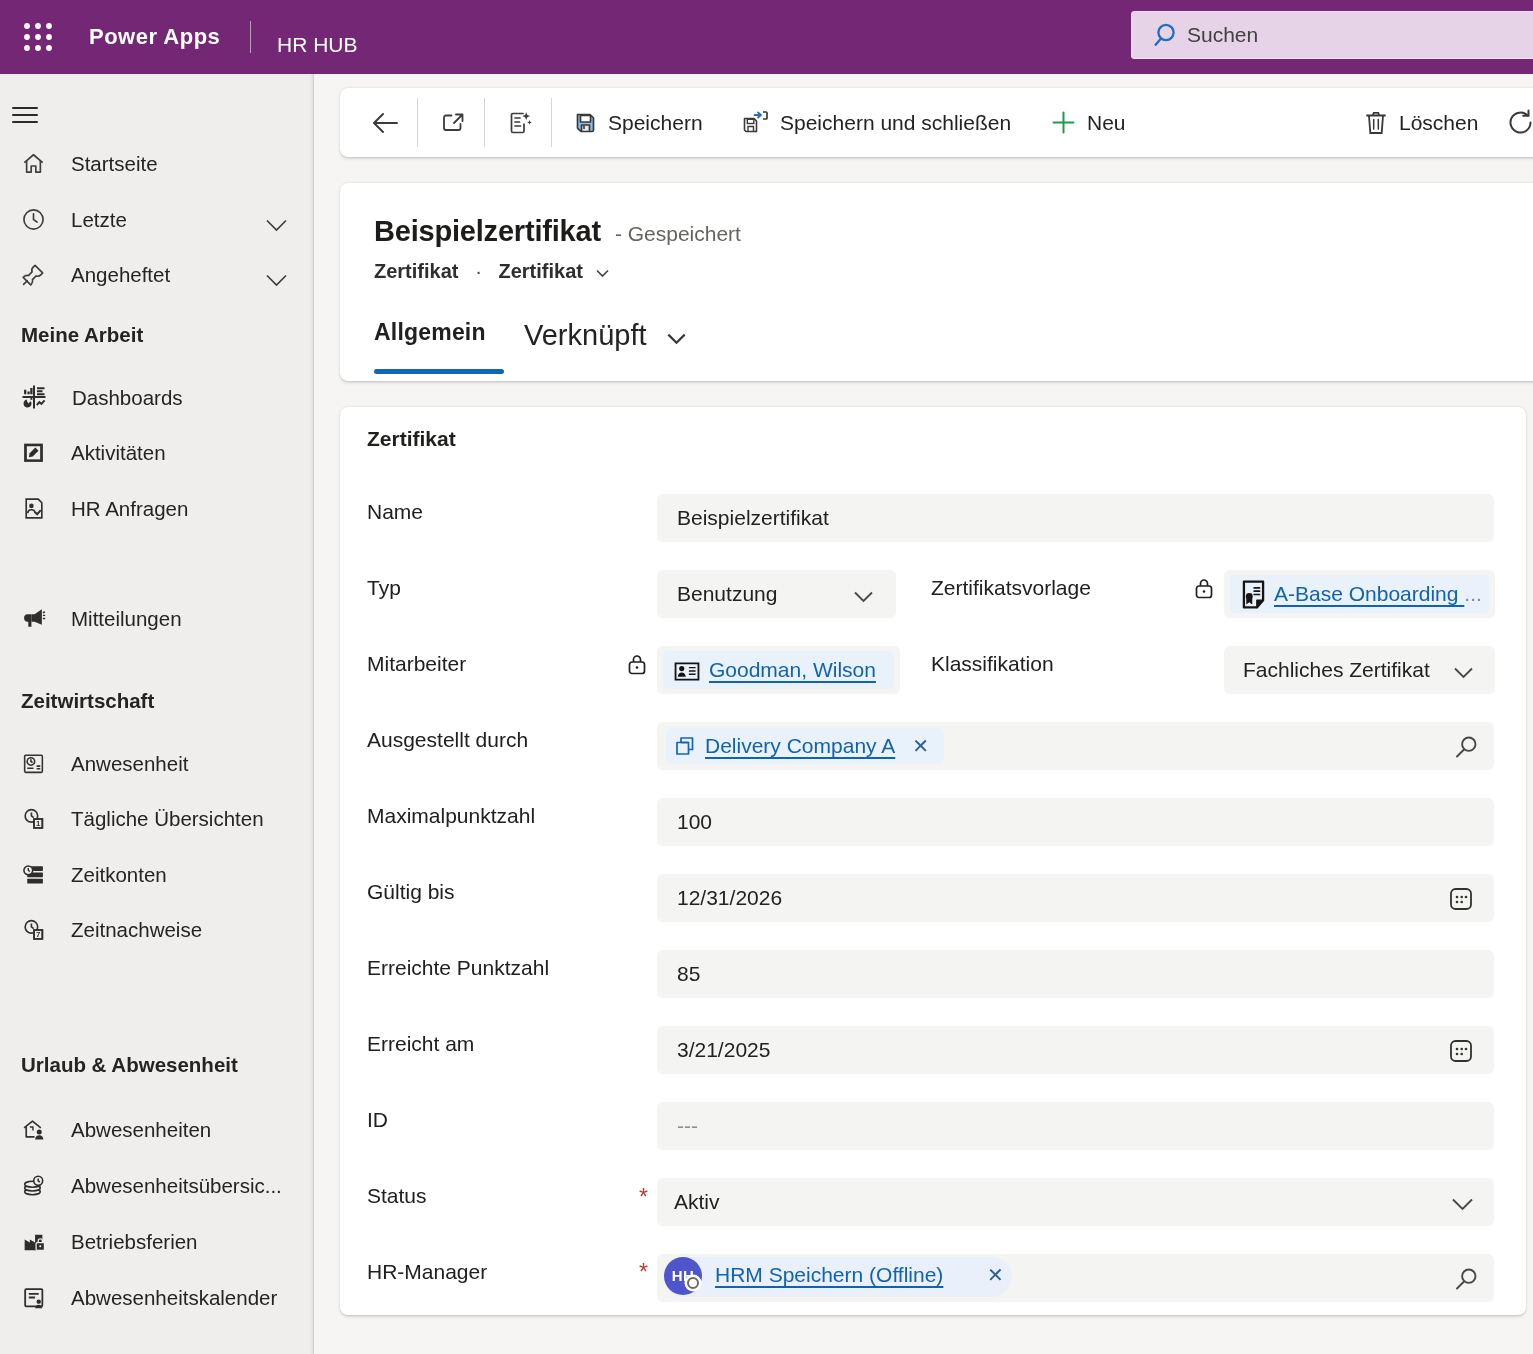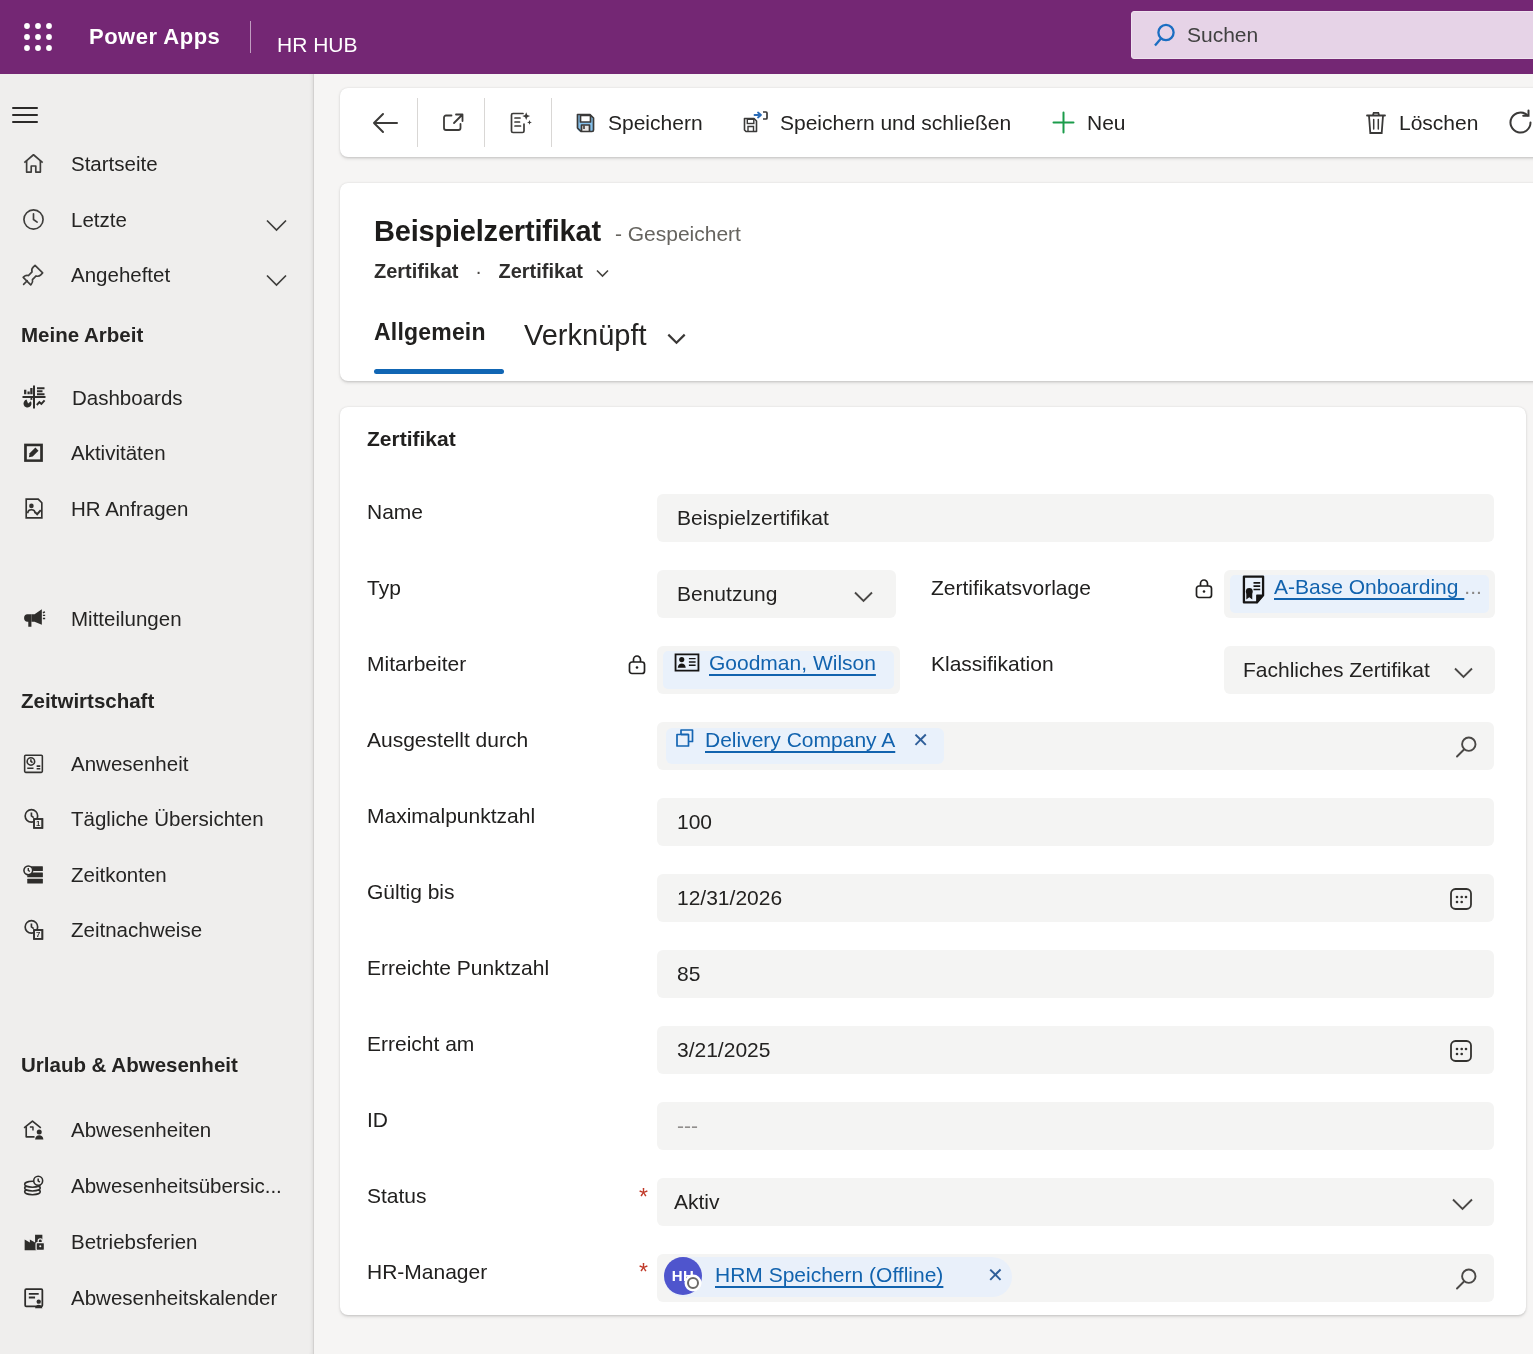--- a/index.html
+++ b/index.html
@@ -45,21 +45,21 @@
   .tab1 { font-size:23px; letter-spacing:0.2px; font-weight:700; color:#21201f; }
   .tab2 { font-size:29px; font-weight:400; color:#242322; position:absolute; left:150px; top:0; white-space:nowrap; }
   .tabline { position:absolute; left:34px; top:186px; width:130px; height:5px; border-radius:3px; background:#1166b4; }
 
   
   .sechead { position:absolute; left:27px; top:20px; font-size:21px; font-weight:700; color:#21201f; }
   .flabel { position:absolute; left:27px; width:275px; height:48px; line-height:48px; margin-top:-6px; font-size:21px; color:#21201f; white-space:nowrap; }
   .rlabel { position:absolute; left:591px; width:260px; height:48px; line-height:48px; margin-top:-6px; font-size:21px; color:#21201f; white-space:nowrap; }
   .inp { position:absolute; left:317px; width:837px; height:48px; background:#f4f4f3; border-radius:6px; font-size:21px; color:#232221; }
   .inp .val { position:absolute; left:20px; top:0; height:48px; line-height:48px; white-space:nowrap; }
-  .chip { position:absolute; background:#e9f1fb; display:flex; }
+  .chip { position:absolute; background:#e9f1fb; display:flex; align-items:center; }
   a.lk { color:#1263ae; text-decoration:underline; text-decoration-thickness:1.5px; text-underline-offset:3.5px; font-size:21px; white-space:nowrap; }
   .xmark { font-size:20px; color:#2e5e99; margin-left:14px; font-weight:400; }
   .req { position:absolute; left:299px; font-size:23px; color:#c03a2a; }
   .icon-r { position:absolute; }
 </style>
 </head>
 <body>
 
 <div class="topbar">
   <svg class="abs" style="left:20px;top:19px" width="36" height="36" viewBox="0 0 36 36">

